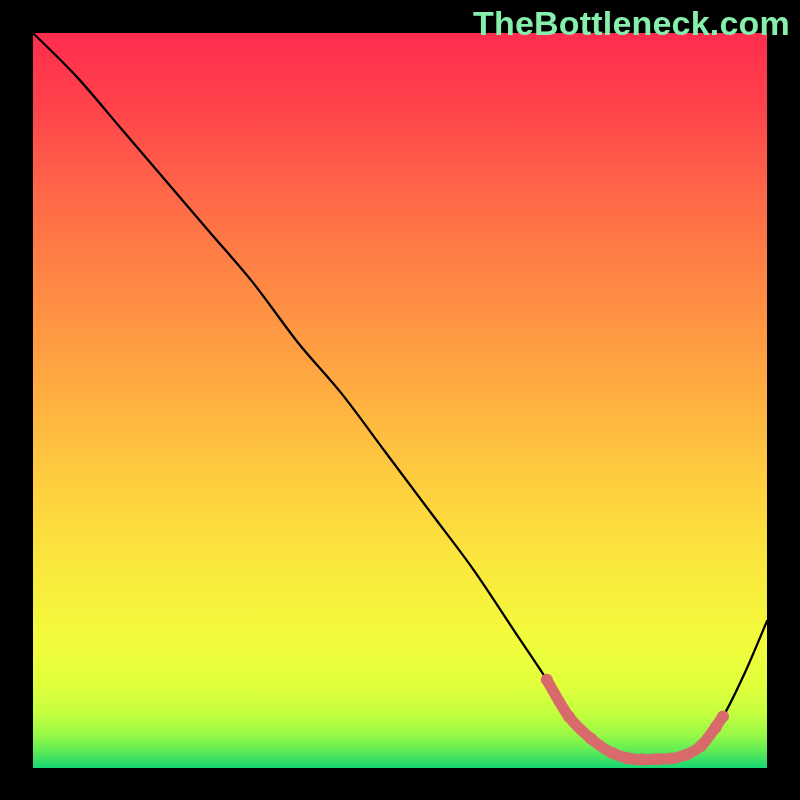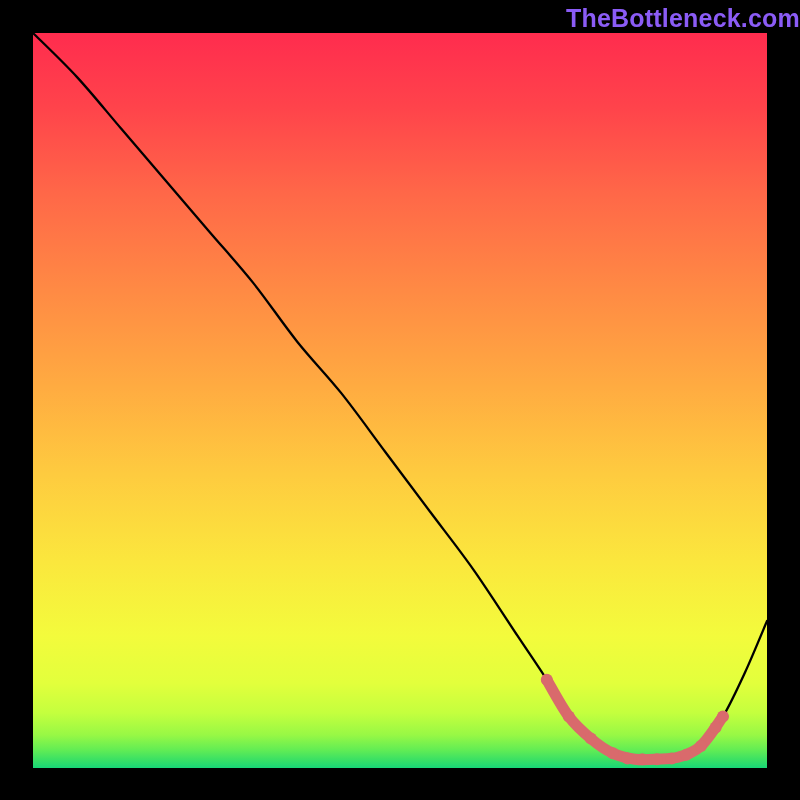--- a/index.html
+++ b/index.html
@@ -11,25 +11,25 @@
     overflow: hidden;
   }
   .container {
     position: relative;
     width: 800px;
     height: 800px;
   }
   .watermark {
     position: absolute;
     top: 4px;
-    right: 0;
+    right: 10px;
     font-family: Arial, Helvetica, sans-serif;
-    font-size: 25px;
+    font-size: 34px;
     font-weight: 600;
-    color: #8b5cf6;
+    color: #86efac;
     letter-spacing: 0.2px;
     z-index: 5;
   }
   svg {
     display: block;
   }
 </style>
 </head>
 <body>
 <div class="container">

